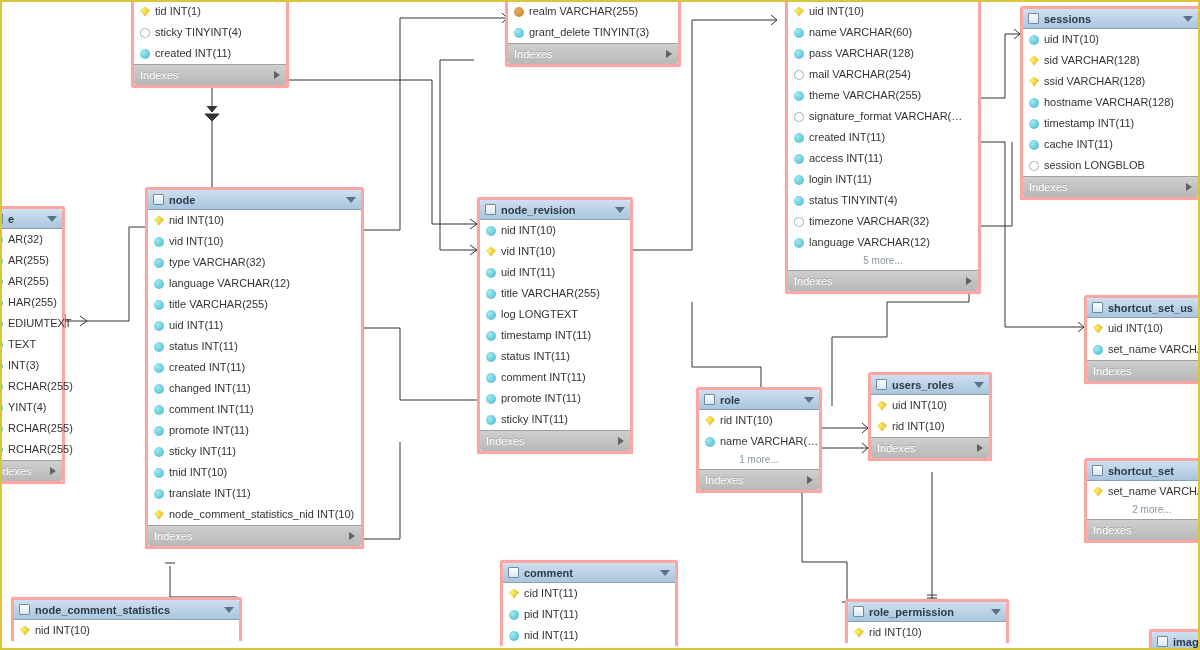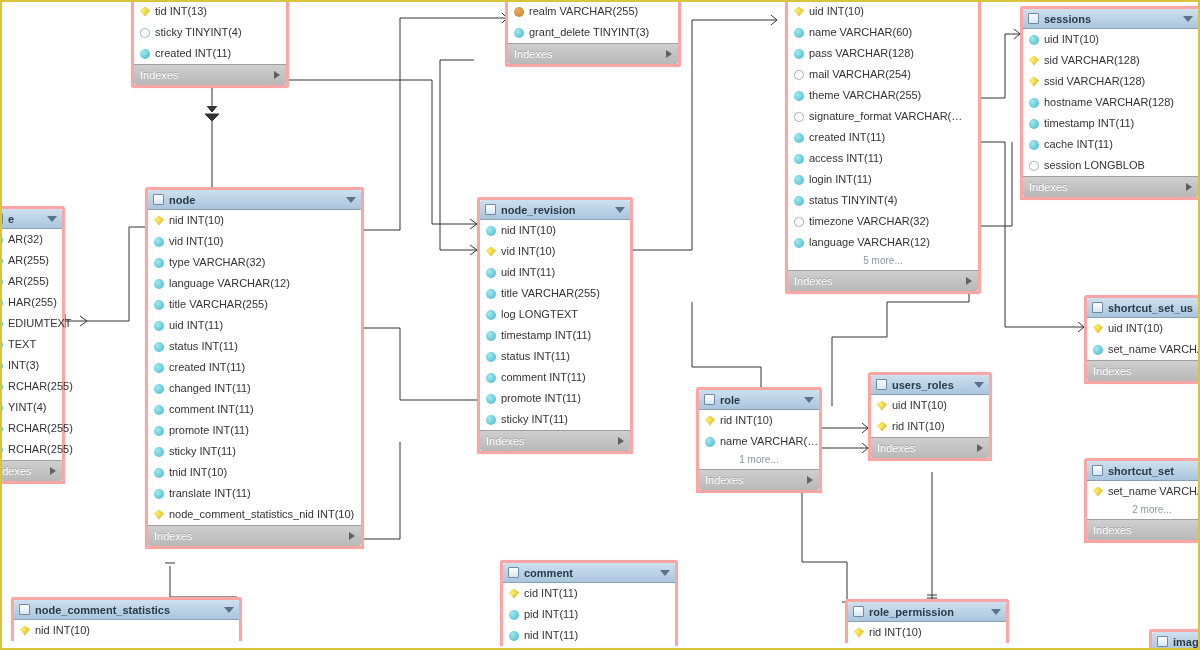--- a/index.html
+++ b/index.html
@@ -49,21 +49,21 @@
       <path d="M972 224 L1010 224 L1010 140 M972 140 L1003 140 L1003 325 L1082 325 M1076 320 L1082 325 L1076 330"></path>
       <path d="M340 537 L398 537 L398 440"></path>
       <path d="M168 564 L168 595 L235 595 M163 561 L173 561"></path>
     </g>
   </svg>
 
   <div class="table partial-top" style="left:129px;top:-1px;width:152px">
     <div id="cols-node_top">
         <div class="row">
           <span class="bullet pk"></span>
-          <span class="cname">tid INT(13)</span>
+          <span class="cname">tid INT(1)</span>
         </div>
         <div class="row">
           <span class="bullet nul"></span>
           <span class="cname">sticky TINYINT(4)</span>
         </div>
         <div class="row">
           <span class="bullet col"></span>
           <span class="cname">created INT(11)</span>
         </div>
       </div>

